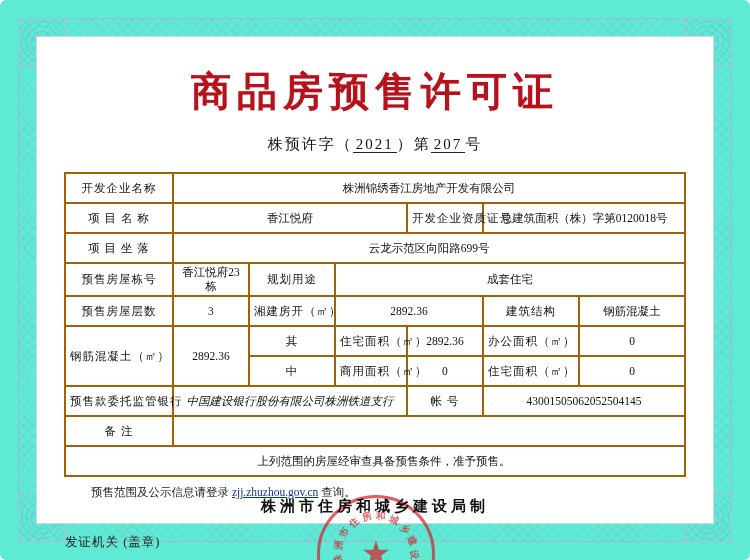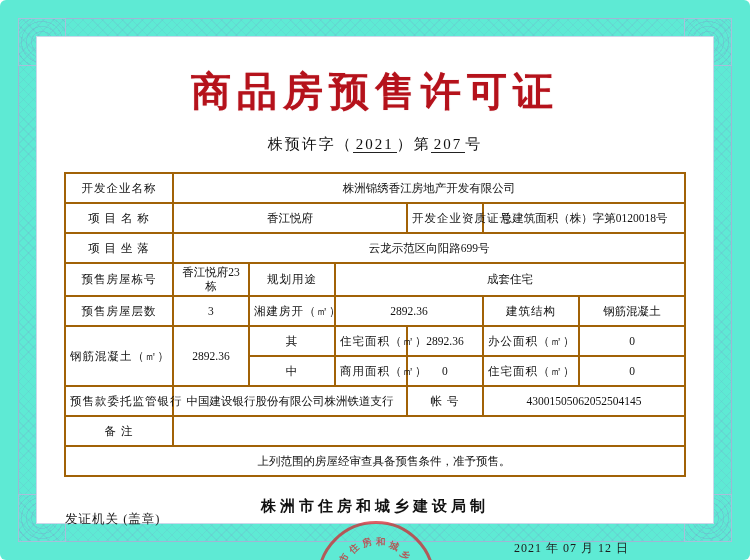--- a/index.html
+++ b/index.html
@@ -75,21 +75,21 @@
     border:2px solid #a16207;
     height:26px;
     padding:1px 4px;
     text-align:center;
     vertical-align:middle;
     line-height:1.25;
     color:#111;
   }
   td.lbl{ background:#fff; white-space:nowrap; letter-spacing:1px;}
   td.val{ background:#fff;}
-  td.val-left{ text-align:left; padding-left:8px;}
+  td.val-left{ text-align:left; padding-left:8px;font-style:italic;}
   td.tall{ height:34px;}
 
   .note-row td{ text-align:left; padding:4px 10px; height:34px;}
   .note-line{ text-indent:18px; }
 
   .below{
     width:620px;margin:8px auto 0 auto;
     font-size:11.5px;
     position:relative;
   }
@@ -231,20 +231,23 @@
         </tr>
         <tr class="note-row">
           <td colspan="7">
             <div class="note-line">上列范围的房屋经审查具备预售条件，准予预售。</div>
           </td>
         </tr>
       </tbody>
     </table>
 
     <div class="below">
+      <div class="inquiry">
+        <span>预售范围及公示信息请登录 </span><span class="link">zjj.zhuzhou.gov.cn</span><span> 查询。</span>
+      </div>
 
       <div class="seal">
         <div class="arc">
             <span style="transform: rotate(-195deg) translate(44px) rotate(90deg);">株</span>
             <span style="transform: rotate(-174deg) translate(44px) rotate(90deg);">洲</span>
             <span style="transform: rotate(-153deg) translate(44px) rotate(90deg);">市</span>
             <span style="transform: rotate(-132deg) translate(44px) rotate(90deg);">住</span>
             <span style="transform: rotate(-111deg) translate(44px) rotate(90deg);">房</span>
             <span style="transform: rotate(-90deg) translate(44px) rotate(90deg);">和</span>
             <span style="transform: rotate(-69deg) translate(44px) rotate(90deg);">城</span>

